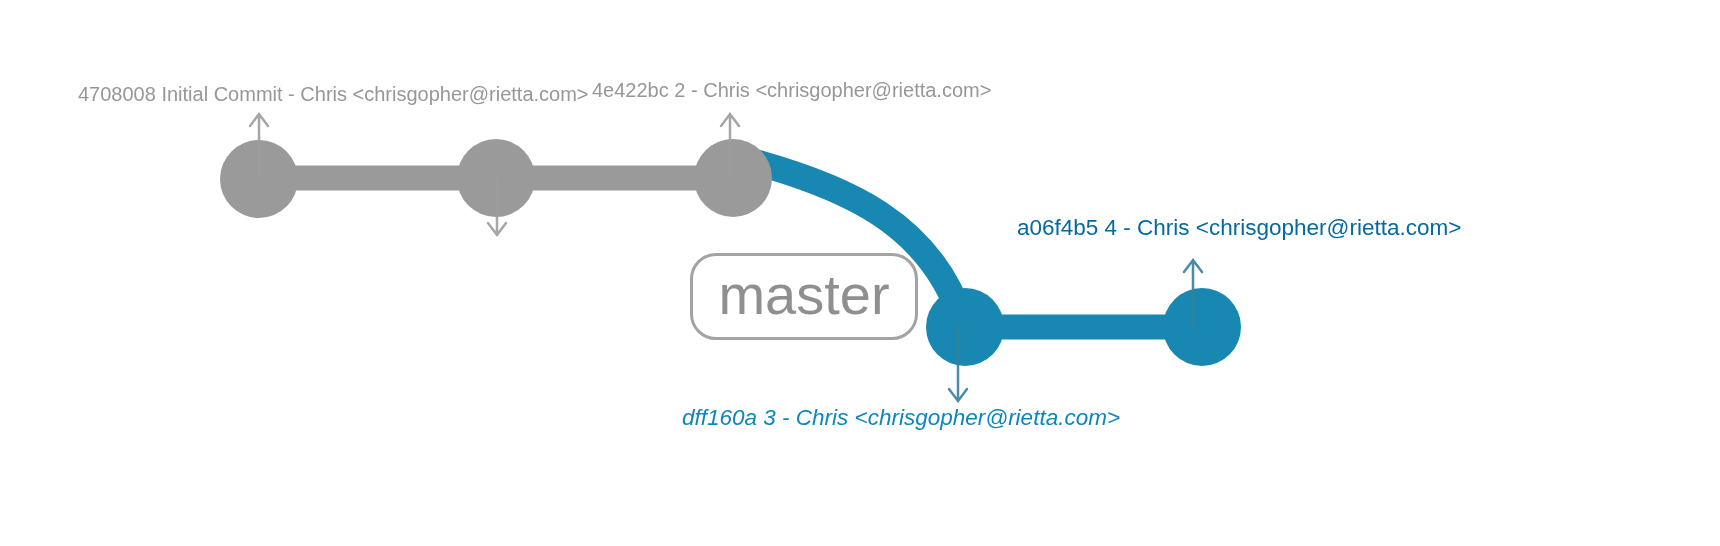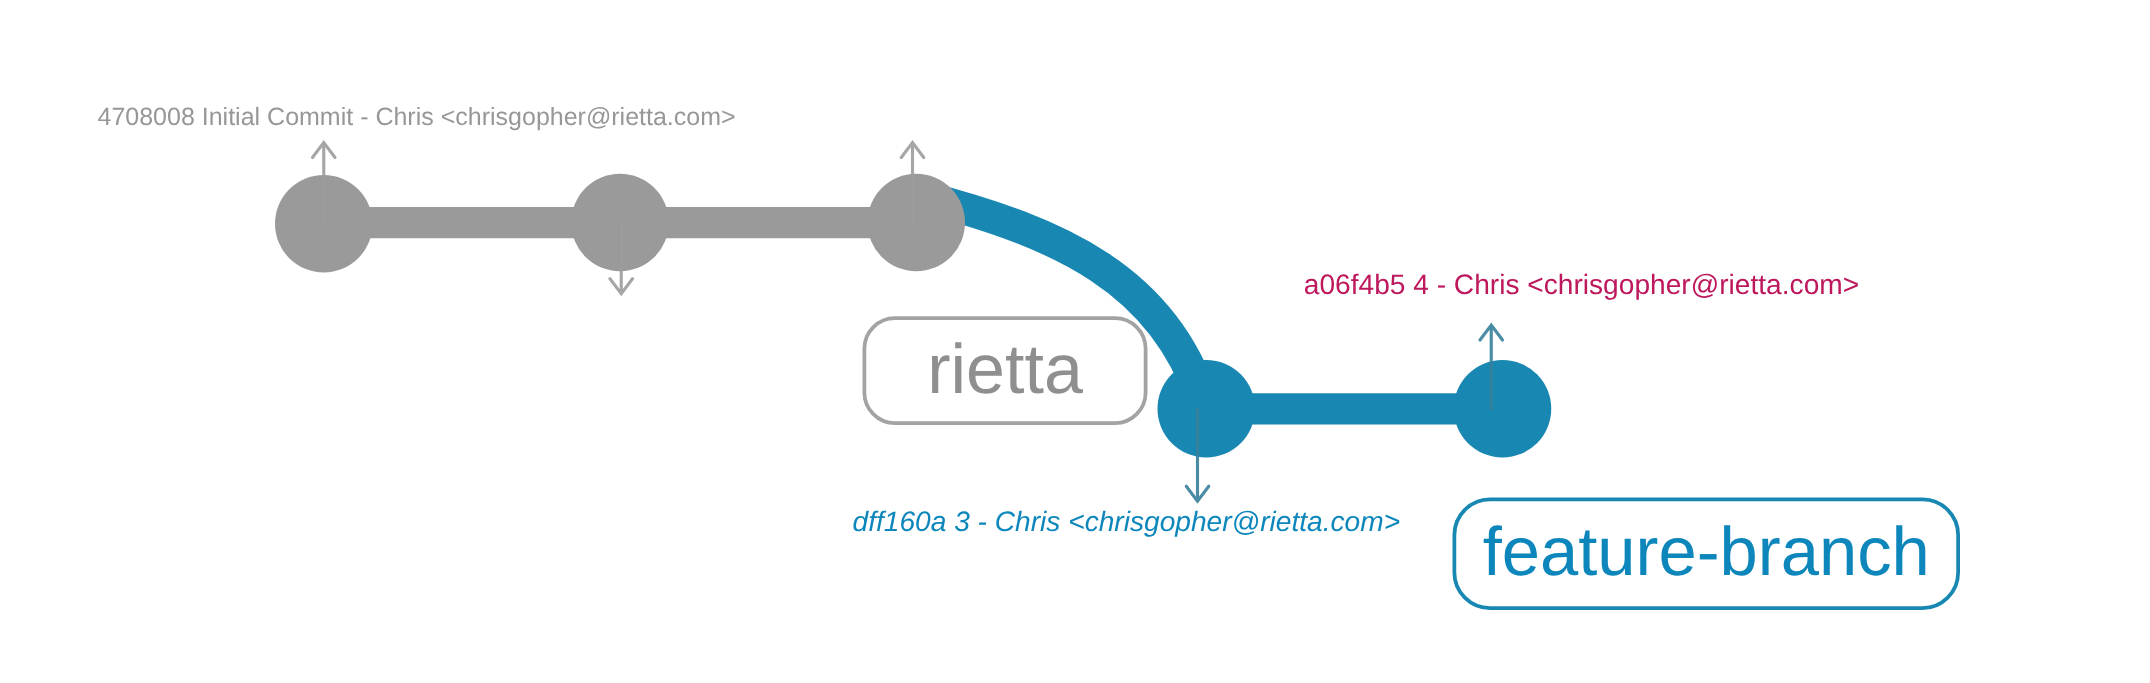--- a/index.html
+++ b/index.html
@@ -75,26 +75,24 @@
     <path d="M259,178 L259,114 M250,126 L259,114 L268,126" fill="none" stroke-width="2.5" stroke-linecap="round" stroke-opacity="0.9" stroke="#9c9c9c"></path>
     <path d="M497,178 L497,235 M488,223 L497,235 L506,223" fill="none" stroke-width="2.5" stroke-linecap="round" stroke-opacity="0.9" stroke="#9c9c9c"></path>
     <path d="M730,178 L730,114 M721,126 L730,114 L739,126" fill="none" stroke-width="2.5" stroke-linecap="round" stroke-opacity="0.9" stroke="#9c9c9c"></path>
     <path d="M958,327 L958,401 M949,389 L958,401 L967,389" fill="none" stroke-width="2.5" stroke-linecap="round" stroke-opacity="0.9" stroke="#37809b"></path>
     <path d="M1193,327 L1193,260 M1184,272 L1193,260 L1202,272" fill="none" stroke-width="2.5" stroke-linecap="round" stroke-opacity="0.9" stroke="#37809b"></path>
   </svg>
 
   <div class="commit-label gray" style="left: 78px; top: 83px; color: rgb(151, 151, 151);">4708008 Initial Commit - Chris &lt;chrisgopher@rietta.com&gt;</div>
 
 
+  <div class="commit-label gray" style="left: 592px; top: 79px; color: rgb(151, 151, 151);">4e422bc 2 - Chris &lt;chrisgopher@rietta.com&gt;</div>
 
   <div class="commit-label blue" style="left: 682px; top: 404px; color: rgb(13, 135, 187); font-style: italic;">dff160a 3 - Chris &lt;chrisgopher@rietta.com&gt;</div>
 
-  <div class="commit-label blue" style="left: 1017px; top: 214px; color: #be185d; margin-left: 26px;">a06f4b5 4 - Chris &lt;chrisgopher@rietta.com&gt;</div>
+  <div class="commit-label blue" style="left: 1017px; top: 214px; color: #0369a1;">a06f4b5 4 - Chris &lt;chrisgopher@rietta.com&gt;</div>
 
   <div class="branch-box master" style="border-color: rgb(163, 163, 163);">
-    <span style="color: rgb(143, 143, 143);">rietta</span>
+    <span style="color: rgb(143, 143, 143);">master</span>
   </div>
 
-  <div class="branch-box feature" style="border-color: rgb(24, 135, 177);">
-    <span style="color: rgb(13, 135, 187);">feature-branch</span>
-  </div>
 
 </div>
 
 </body></html>

